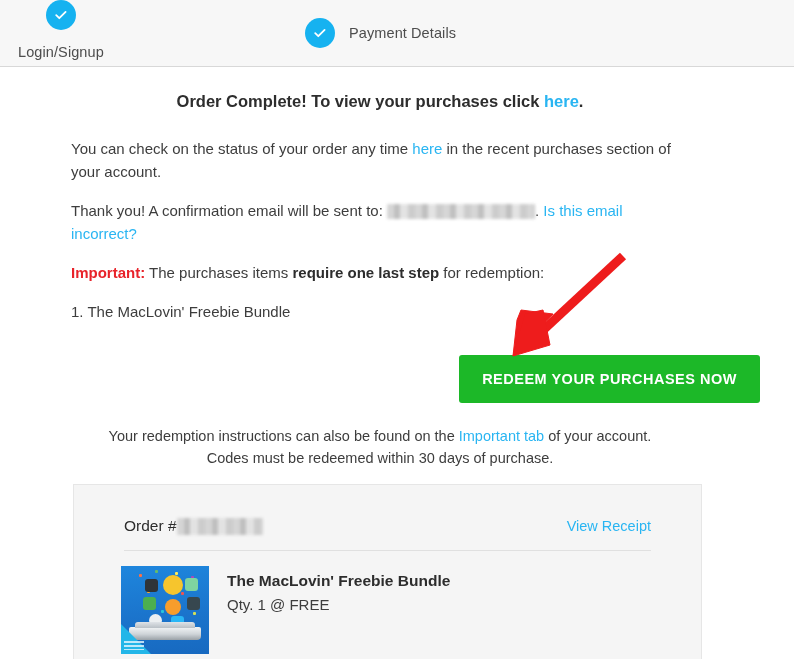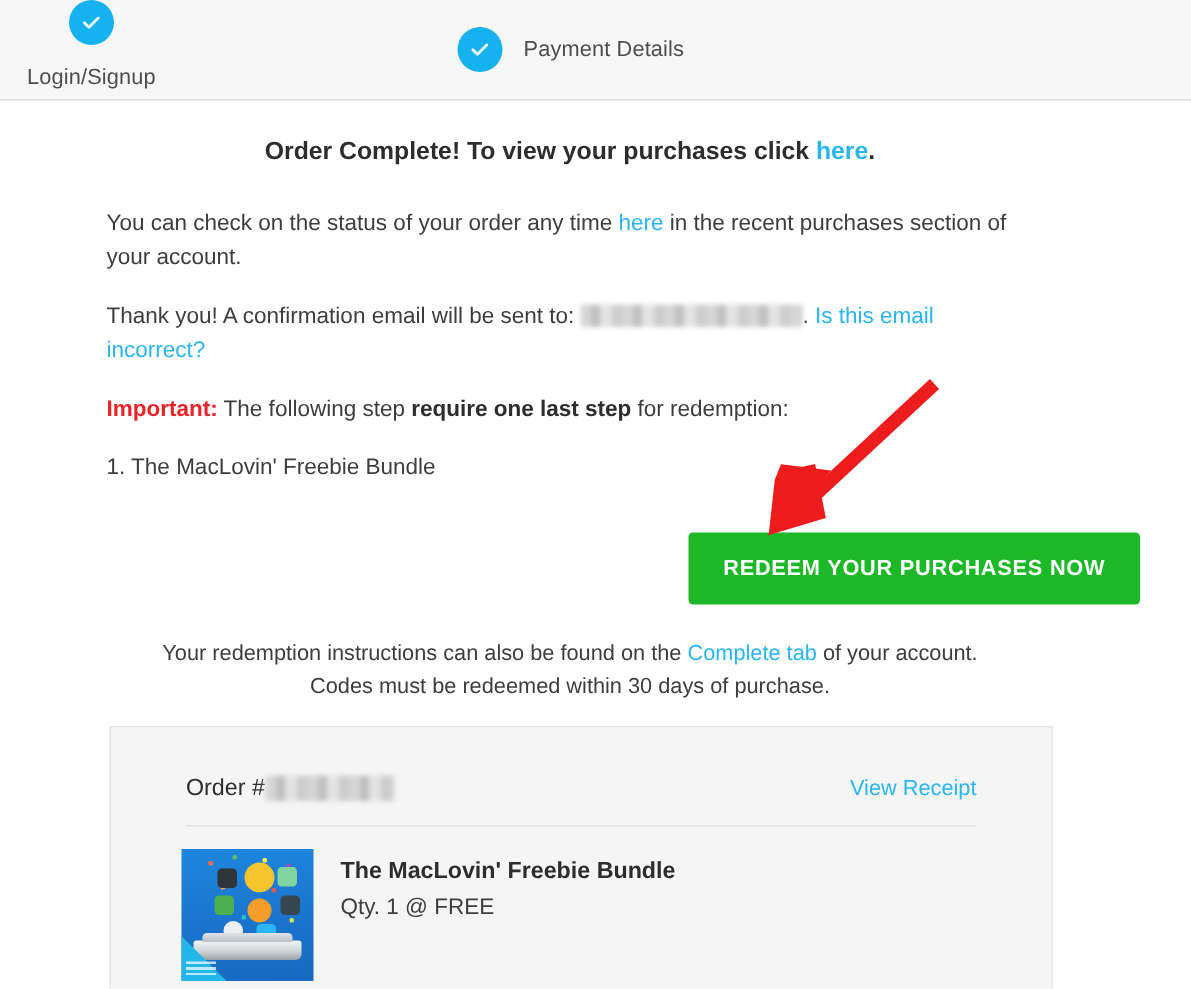--- a/index.html
+++ b/index.html
@@ -237,34 +237,34 @@
 
     <p class="para">
       <span>You can check on the status of your order any time </span><a href="#" class="link">here</a><span> in the recent purchases section of your account.</span>
     </p>
 
     <p class="para">
       <span>Thank you! A confirmation email will be sent to: </span><span class="redact redact-email" title="redacted"></span><span>. </span><a href="#" class="link">Is this email incorrect?</a>
     </p>
 
     <p class="para">
-      <span class="important">Important:</span><span> The following step </span><span class="strong">require one last step</span><span> for redemption:</span>
+      <span class="important">Important:</span><span> The purchases items </span><span class="strong">require one last step</span><span> for redemption:</span>
     </p>
 
     <p class="item-line">1. The MacLovin' Freebie Bundle</p>
 
   </div>
 
   <div class="btn-row">
     <button class="redeem-btn">REDEEM YOUR PURCHASES NOW</button>
   </div>
 
   <div class="subnote">
     <div>
-      <span>Your redemption instructions can also be found on the </span><a href="#" class="link">Complete tab</a><span> of your account.</span>
+      <span>Your redemption instructions can also be found on the </span><a href="#" class="link">Important tab</a><span> of your account.</span>
     </div>
     <div>Codes must be redeemed within 30 days of purchase.</div>
   </div>
 
 </div>
 
 <div class="receipt">
 
   <div class="receipt-head">
     <div class="order-no">

